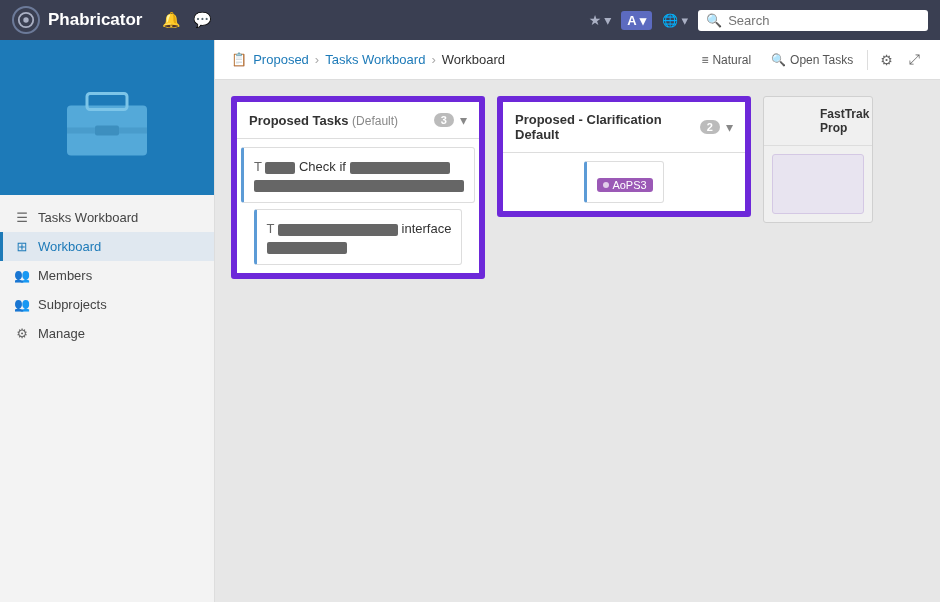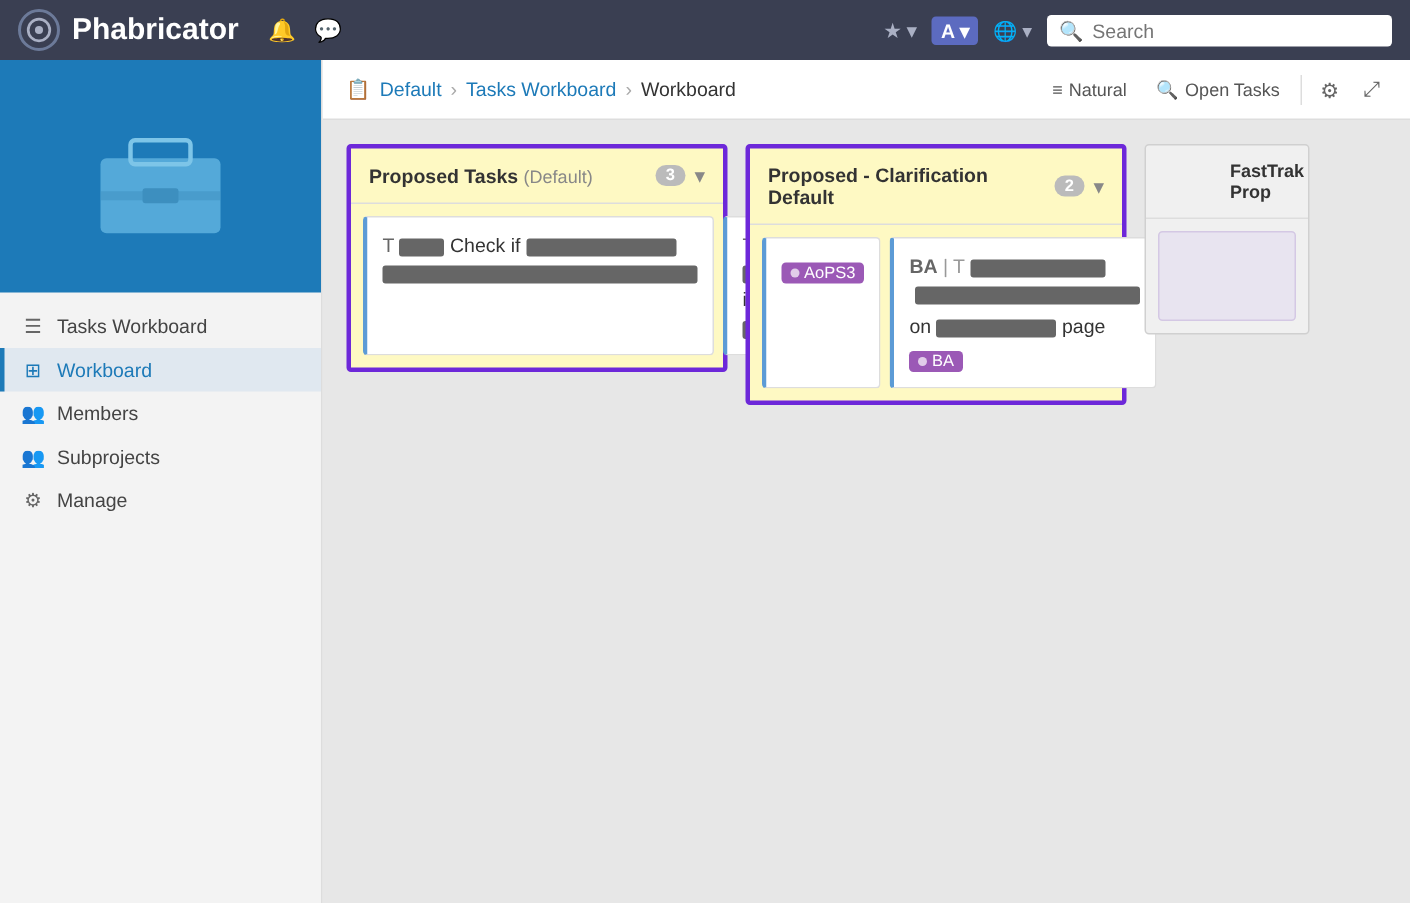--- a/index.html
+++ b/index.html
@@ -14,21 +14,21 @@
       padding: 0 12px;
       gap: 10px;
       position: relative;
       z-index: 10;
     }
     .logo-area {
       display: flex;
       align-items: center;
       gap: 8px;
       color: white;
-      font-size: 20px;
+      font-size: 17px;
       font-weight: bold;
       margin-right: 10px;
     }
     .logo-circle {
       width: 28px;
       height: 28px;
       border-radius: 50%;
       border: 2px solid #6c7a99;
       display: flex;
       align-items: center;
@@ -198,23 +198,23 @@
       padding: 16px;
       background: #e7e7e7;
       display: flex;
       gap: 12px;
       align-items: flex-start;
     }
 
     .kanban-column {
       width: 254px;
       flex-shrink: 0;
-      background: #fef9c3;
-      border-radius: 3px;
-      border: 3px solid #6d28d9;
+      background: #ffffff;
+      border-radius: 3px;
+      border: 6px solid #6d28d9;
     }
     .column-header {
       display: flex;
       align-items: center;
       padding: 10px 12px;
       border-bottom: 1px solid #ddd;
       gap: 6px;
     }
     .column-title {
       font-weight: 600;
@@ -230,21 +230,21 @@
     .column-count {
       background: #bbb;
       color: white;
       border-radius: 10px;
       padding: 1px 7px;
       font-size: 11px;
       font-weight: bold;
     }
     .column-menu { color: #888; cursor: pointer; font-size: 14px; }
 
-    .cards-list { padding: 8px; display: flex; flex-direction: row; gap: 6px; }
+    .cards-list { padding: 8px; display: flex; flex-direction: column; gap: 6px; align-items: center; }
 
     .card {
       background: white;
       border-radius: 3px;
       border: 1px solid #ddd;
       border-left: 3px solid #5c9bd6;
       padding: 10px 10px;
       cursor: pointer;
     }
     .card-title { font-size: 13px; color: #333; line-height: 1.4; }
@@ -359,21 +359,21 @@
         <span>Manage</span>
       </div>
     </nav>
   </aside>
 
   <main class="main">
 
     <div class="sub-header">
       <div class="breadcrumb">
         <span class="breadcrumb-icon">📋</span>
-        <span class="breadcrumb-link">Default</span>
+        <span class="breadcrumb-link">Proposed</span>
         <span class="breadcrumb-sep">›</span>
         <span class="breadcrumb-link">Tasks Workboard</span>
         <span class="breadcrumb-sep">›</span>
         <span class="breadcrumb-current">Workboard</span>
       </div>
       <div class="sub-header-actions">
         <div class="action-btn">
           <span>≡</span>
           <span>Natural</span>
         </div>
@@ -432,36 +432,20 @@
         </div>
         <div class="cards-list">
 
           <div class="card">
             <div class="card-tag">
               <span class="card-tag-dot"></span>
               <span>AoPS3</span>
             </div>
           </div>
 
-          <div class="card">
-            <div class="card-title">
-              <span style="color:#666; font-weight:bold;">BA</span>
-              <span style="color:#999;"> | T</span>
-              <span class="card-redacted" style="width:90px;"></span>
-              <span class="card-redacted" style="width:150px; margin-left:4px;"></span>
-              <br>
-              <span style="margin-top:4px; display:inline-block;">on </span>
-              <span class="card-redacted" style="width:80px;"></span>
-              <span> page</span>
-            </div>
-            <div class="card-tag ba-tag">
-              <span class="card-tag-dot"></span>
-              <span>BA</span>
-            </div>
-          </div>
 
         </div>
       </div>
 
       <div class="kanban-column-partial">
         <div class="column-header" style="padding:10px 8px;">
           <span class="column-title" style="font-size:12px;padding-left:48px;">FastTrak Prop</span>
         </div>
         <div class="partial-card"></div>
       </div>

